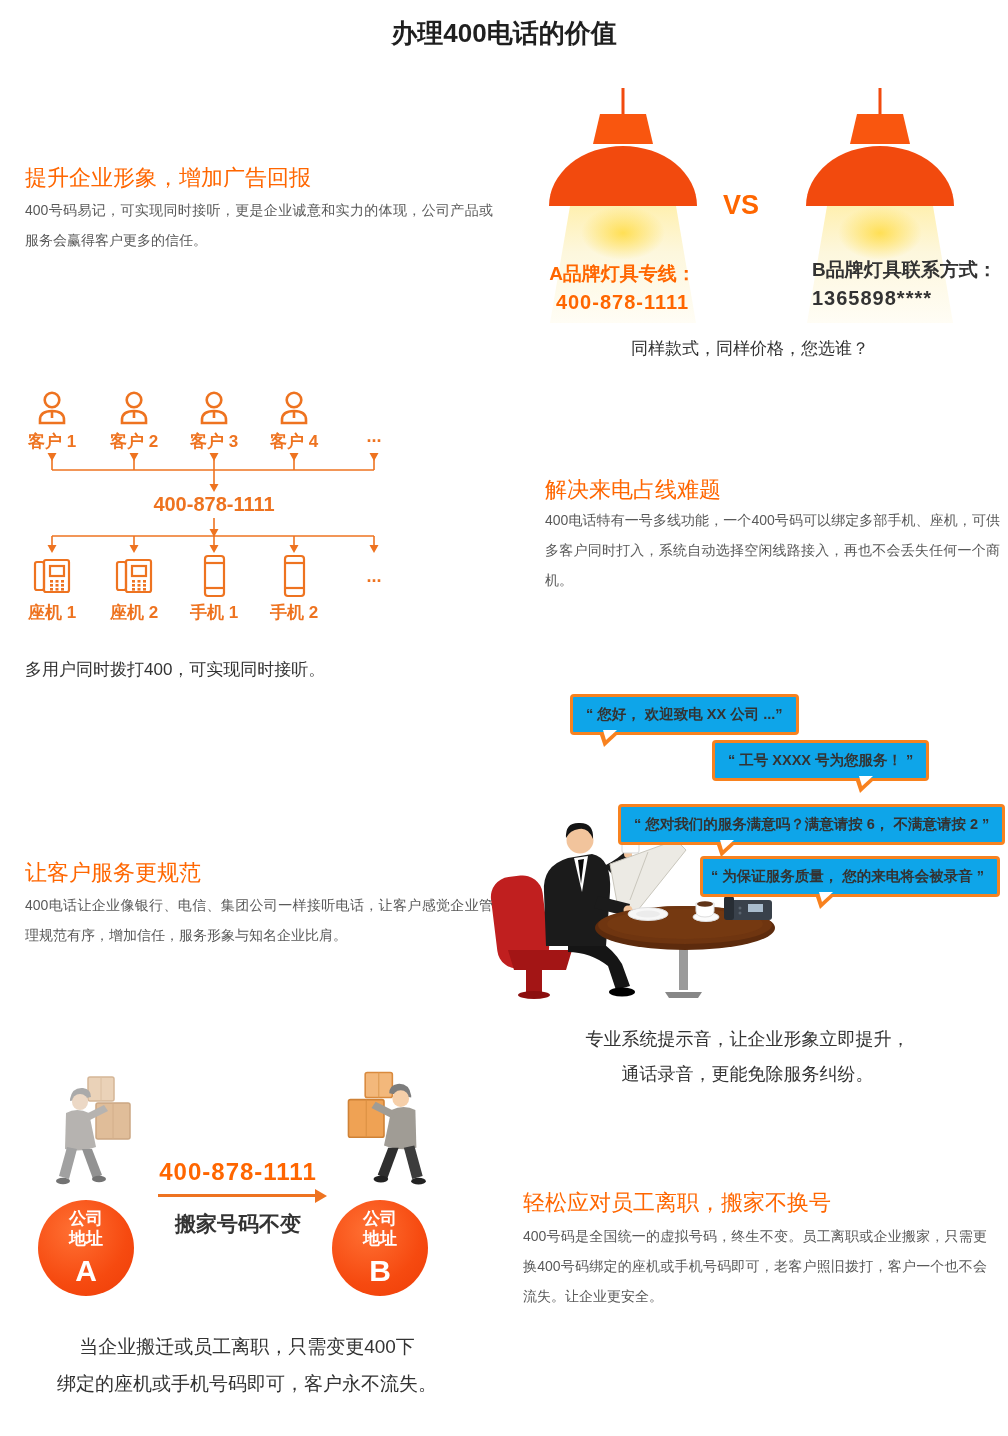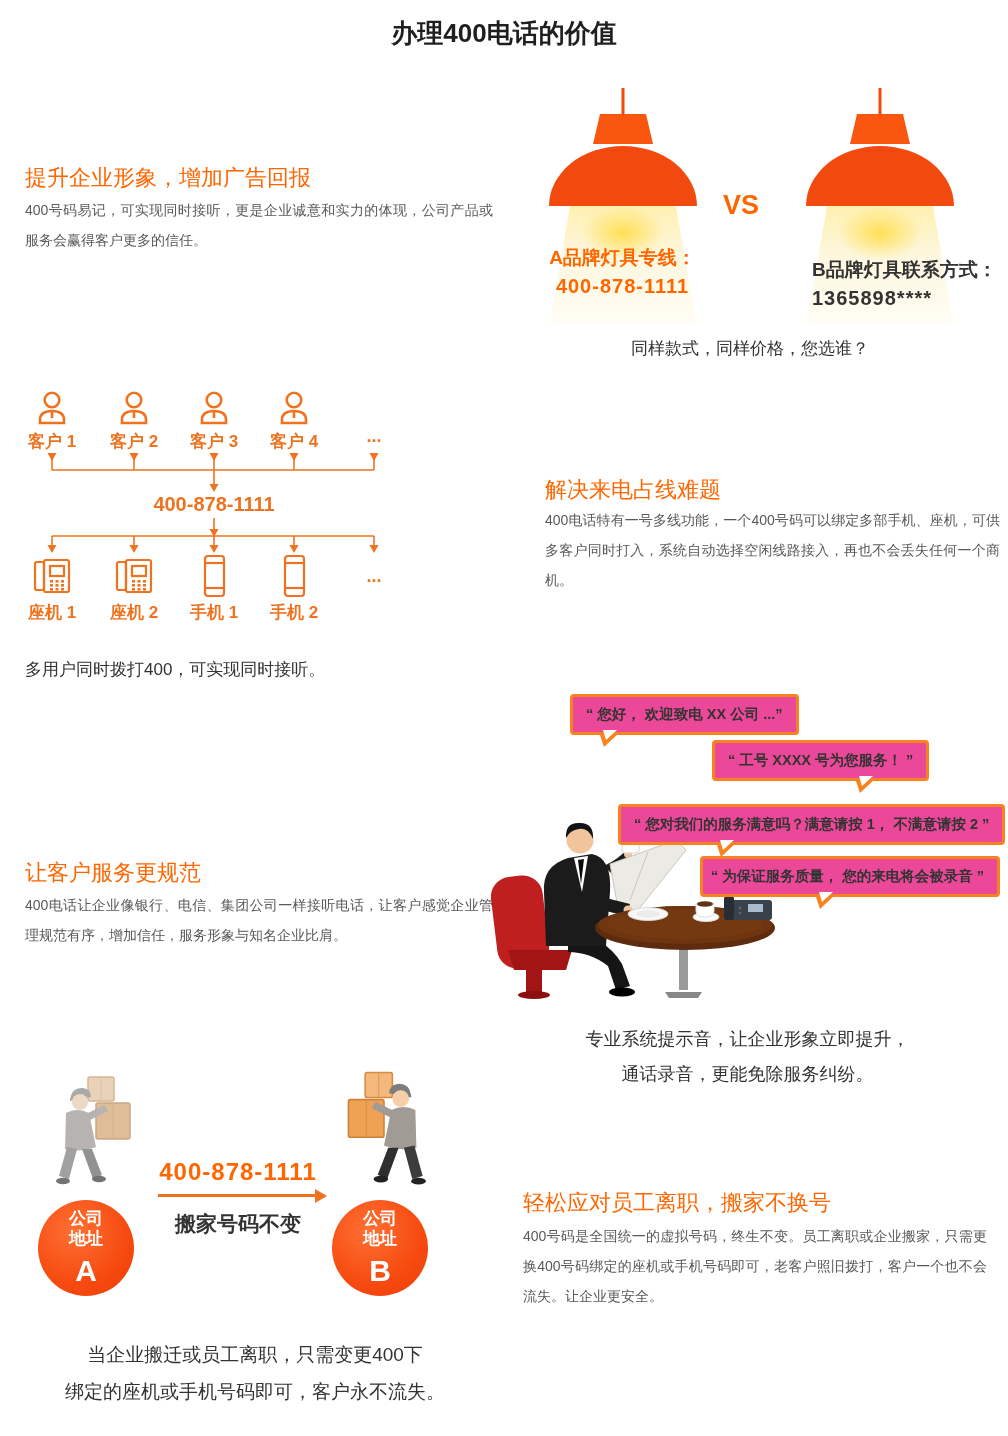--- a/index.html
+++ b/index.html
@@ -3,30 +3,30 @@
 <meta charset="utf-8">
 <style>
   html,body{margin:0;padding:0;background:#fff;}
   .page{position:relative;width:1008px;height:1436px;background:#fff;overflow:hidden;
         font-family:"Liberation Sans","DejaVu Sans",sans-serif;color:#333;}
   .abs{position:absolute;}
   .title{font-size:26px;font-weight:700;color:#1f1f1f;text-align:center;width:1008px;top:16px;left:0;margin:0;}
   .h-orange{font-size:22px;font-weight:400;color:#ff6600;margin:0;}
   .para{font-size:14px;color:#595959;line-height:30px;text-align:justify;margin:0;}
   .caption{font-size:17px;color:#333;margin:0;}
-  .caption-lg{font-size:19px;color:#333;line-height:37px;text-align:center;margin:12px;}
+  .caption-lg{font-size:19px;color:#333;line-height:37px;text-align:center;margin:4px;}
   .caption-mid{font-size:18px;color:#333;line-height:35px;text-align:center;margin:0;}
   .vs{font-size:27px;font-weight:700;color:#ff6600;}
   .lamp-label{font-weight:700;line-height:28px;}
   .lamp-label .l1{font-size:19px;}
   .lamp-label .l2{font-size:20px;letter-spacing:1px;}
   .label-a{color:#ff6600;text-align:center;}
   .label-b{color:#333;text-align:left;}
   svg text{font-family:"Liberation Sans","DejaVu Sans",sans-serif;}
-  .bubble{position:absolute;background:#ec4899;border:3px solid #f8821f;border-radius:4px;
+  .bubble{position:absolute;background:#0ea5e9;border:3px solid #f8821f;border-radius:4px;
           padding:8px 13px;font-size:14.5px;font-weight:700;color:#333;white-space:nowrap;z-index:5;}
   .bubble::before{content:"";position:absolute;bottom:-15px;left:var(--tail-left,30px);width:0;height:0;
           border-left:5px solid transparent;border-right:16px solid transparent;border-top:15px solid #f8821f;}
   .bubble::after{content:"";position:absolute;bottom:-8px;left:calc(var(--tail-left,30px) + 4px);width:0;height:0;
           border-left:3px solid transparent;border-right:11px solid transparent;border-top:10px solid #fff;}
   .hotline-big{font-size:24px;font-weight:700;color:#ff6600;text-align:center;letter-spacing:1px;}
   .move-arrow{position:absolute;width:158px;height:3px;background:#ee7320;}
   .move-arrow::after{content:"";position:absolute;right:-11px;top:-5.5px;width:0;height:0;
           border-left:12px solid #ee7320;border-top:7px solid transparent;border-bottom:7px solid transparent;}
   .arrow-label{font-size:21px;font-weight:700;color:#333;text-align:center;}
@@ -97,21 +97,21 @@
 
   <svg class="abs" style="left:538px;top:88px;" width="170" height="235" viewBox="0 0 170 235">
       <use href="#lampShape"></use>
     </svg>
   <svg class="abs" style="left:795px;top:88px;" width="170" height="235" viewBox="0 0 170 235">
       <use href="#lampShape"></use>
     </svg>
 
   <div class="abs vs" style="left:723px;top:190px;">VS</div>
 
-  <div class="abs lamp-label label-a" style="left:535px;top:244px;width:175px;">
+  <div class="abs lamp-label label-a" style="left:535px;top:260px;width:175px;">
     <div class="l1">A品牌灯具专线：</div>
     <div class="l2">400-878-1111</div>
   </div>
   <div class="abs lamp-label label-b" style="left:812px;top:256px;width:196px;">
     <div class="l1">B品牌灯具联系方式：</div>
     <div class="l2">1365898****</div>
   </div>
 
   <p class="abs caption" style="left:560px;top:337px;width:380px;text-align:center;">同样款式，同样价格，您选谁？</p>
 
@@ -176,21 +176,21 @@
     <text x="269" y="228" text-anchor="middle" font-size="17" font-weight="bold" fill="#ee7320">手机 2</text>
   </svg>
 
   <p class="abs caption" style="left:25px;top:658px;">多用户同时拨打400，可实现同时接听。</p>
 
   <h2 class="abs h-orange" style="left:545px;top:475px;">解决来电占线难题</h2>
   <p class="abs para" style="left:545px;top:505px;width:455px;">400电话特有一号多线功能，一个400号码可以绑定多部手机、座机，可供多客户同时打入，系统自动选择空闲线路接入，再也不会丢失任何一个商机。</p>
 
   <div class="bubble" style="left:570px;top:694px;--tail-left:26px;">“ 您好， 欢迎致电 XX 公司 ...”</div>
   <div class="bubble" style="left:712px;top:740px;--tail-left:140px;">“ 工号 XXXX 号为您服务！ ”</div>
-  <div class="bubble" style="left:618px;top:804px;--tail-left:95px;">“ 您对我们的服务满意吗？满意请按 1， 不满意请按 2 ”</div>
+  <div class="bubble" style="left:618px;top:804px;--tail-left:95px;">“ 您对我们的服务满意吗？满意请按 6， 不满意请按 2 ”</div>
   <div class="bubble" style="left:700px;top:856px;padding-left:8px;--tail-left:112px;">“ 为保证服务质量， 您的来电将会被录音 ”</div>
 
   <svg class="abs" style="left:480px;top:800px;" width="300" height="200" viewBox="0 0 300 200">
 
     <g>
       <rect x="14" y="76" width="52" height="92" rx="20" fill="#c01f1f" transform="rotate(-7 40 122)"></rect>
       <path d="M28,150 L92,150 L86,170 L34,170 Z" fill="#a31515"></path>
       <rect x="46" y="168" width="16" height="26" fill="#a31515"></rect>
       <ellipse cx="54" cy="195" rx="16" ry="4" fill="#8c0f0f"></ellipse>
     </g>

